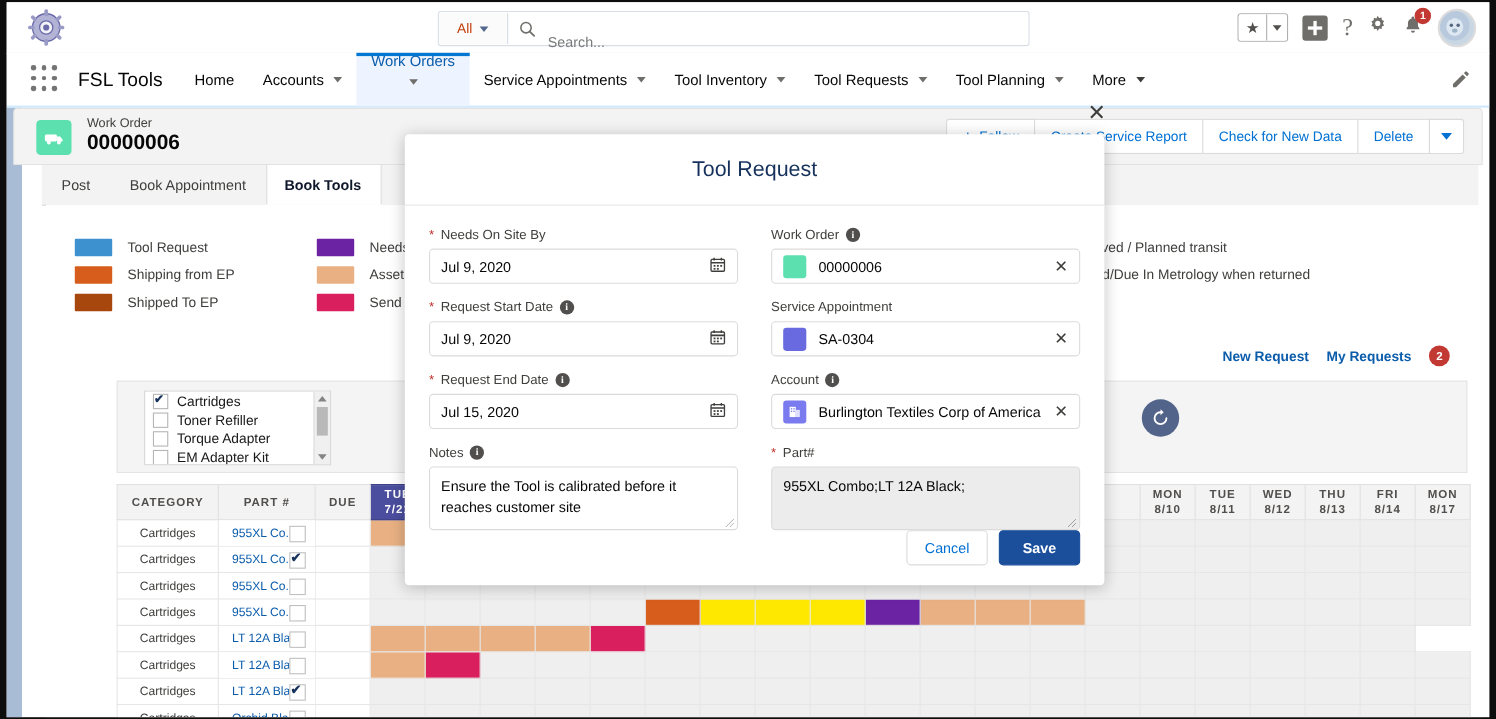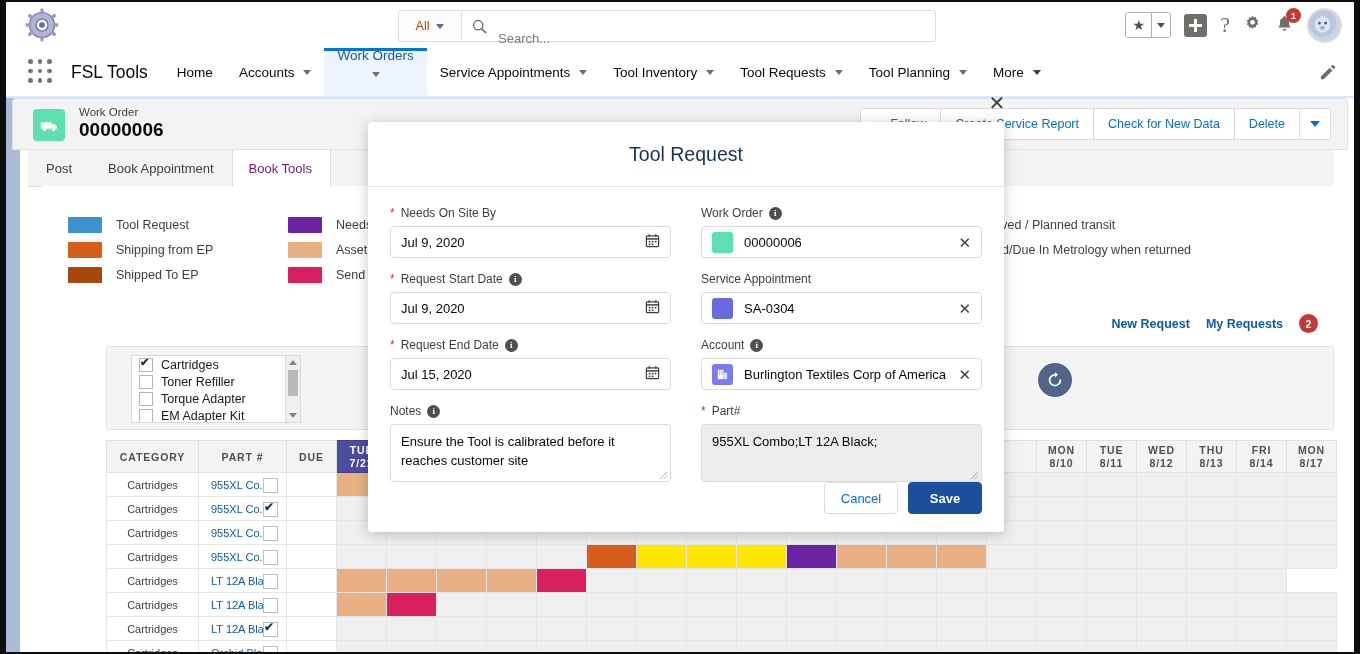--- a/index.html
+++ b/index.html
@@ -304,40 +304,40 @@
     font-family: "Liberation Sans", sans-serif;
     white-space: nowrap;
   }
   .rec-btn.first { border-radius: 3px 0 0 3px; }
   .rec-btn.arrow { border-radius: 0 3px 3px 0; padding: 0 10px; }
   .plus-sign { font-size: 15px; line-height: 1; }
 
   
   .tab-strip {
     position: absolute;
-    left: 22px; top: 148px;
+    left: 32px; top: 148px;
     width: 1306px; height: 36px;
     background: #f3f3f3;
     display: flex;
     align-items: stretch;
     border-bottom: 1px solid #dddbda;
   }
   .tab-item {
     display: flex;
     align-items: center;
     padding: 0 18px;
     font-size: 13px;
     color: #3e3e3c;
     cursor: pointer;
     position: relative;
   }
   .tab-item.active {
     background: #fff;
-    color: #701a75;
-    font-weight: normal;
+    color: #0f172a;
+    font-weight: bold;
     border-left: 1px solid #dddbda;
     border-right: 1px solid #dddbda;
     padding-left: 16px;
   }
   .tab-item.active::after {
     content: "";
     position: absolute;
     left: 0; right: 0; bottom: -1px; height: 1px;
     background: #fff;
   }

